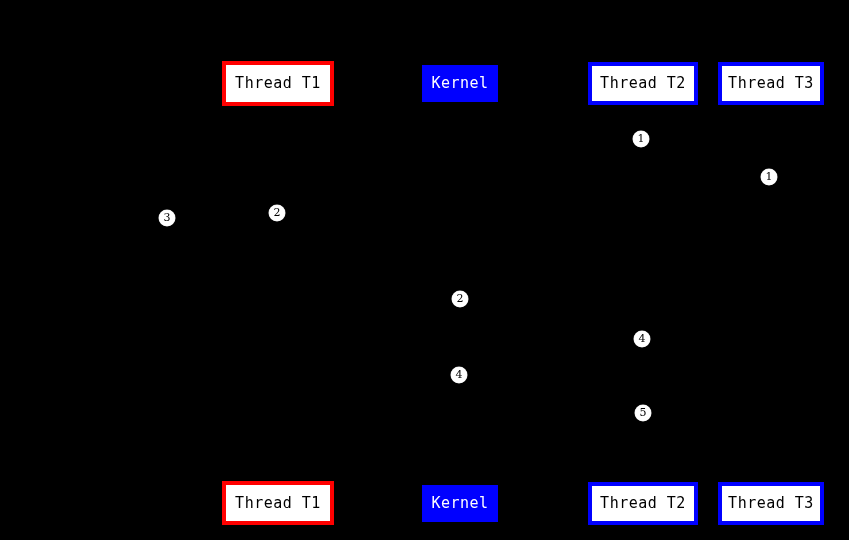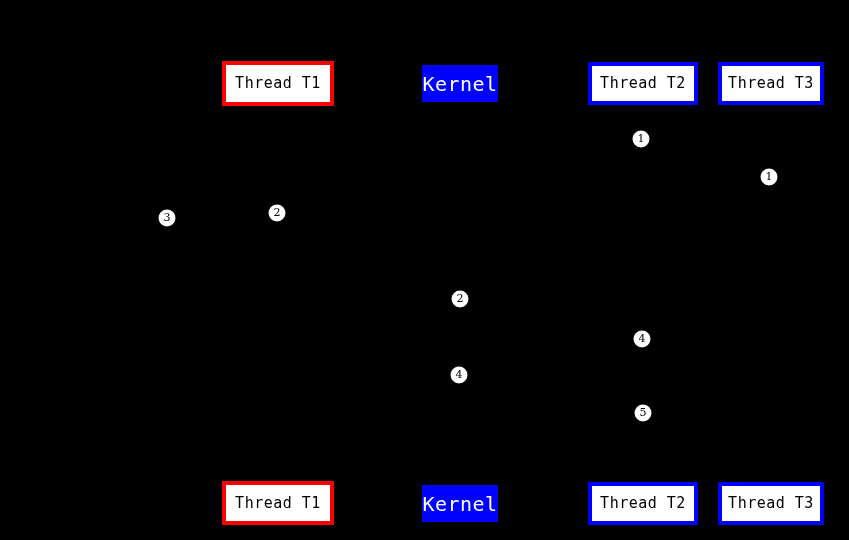--- a/index.html
+++ b/index.html
@@ -30,21 +30,21 @@
   }
   .participant.framed {
     background: #ffffff;
     color: #000000;
     font-size: 15px;
     border-style: solid;
   }
   .participant.solid {
     background: #0000ff;
     color: #ffffff;
-    font-size: 20px;
+    font-size: 15px;
     border: 0;
   }
 
   
   .lifeline {
     position: absolute;
     width: 1px;
     background: #000000;
   }
 

